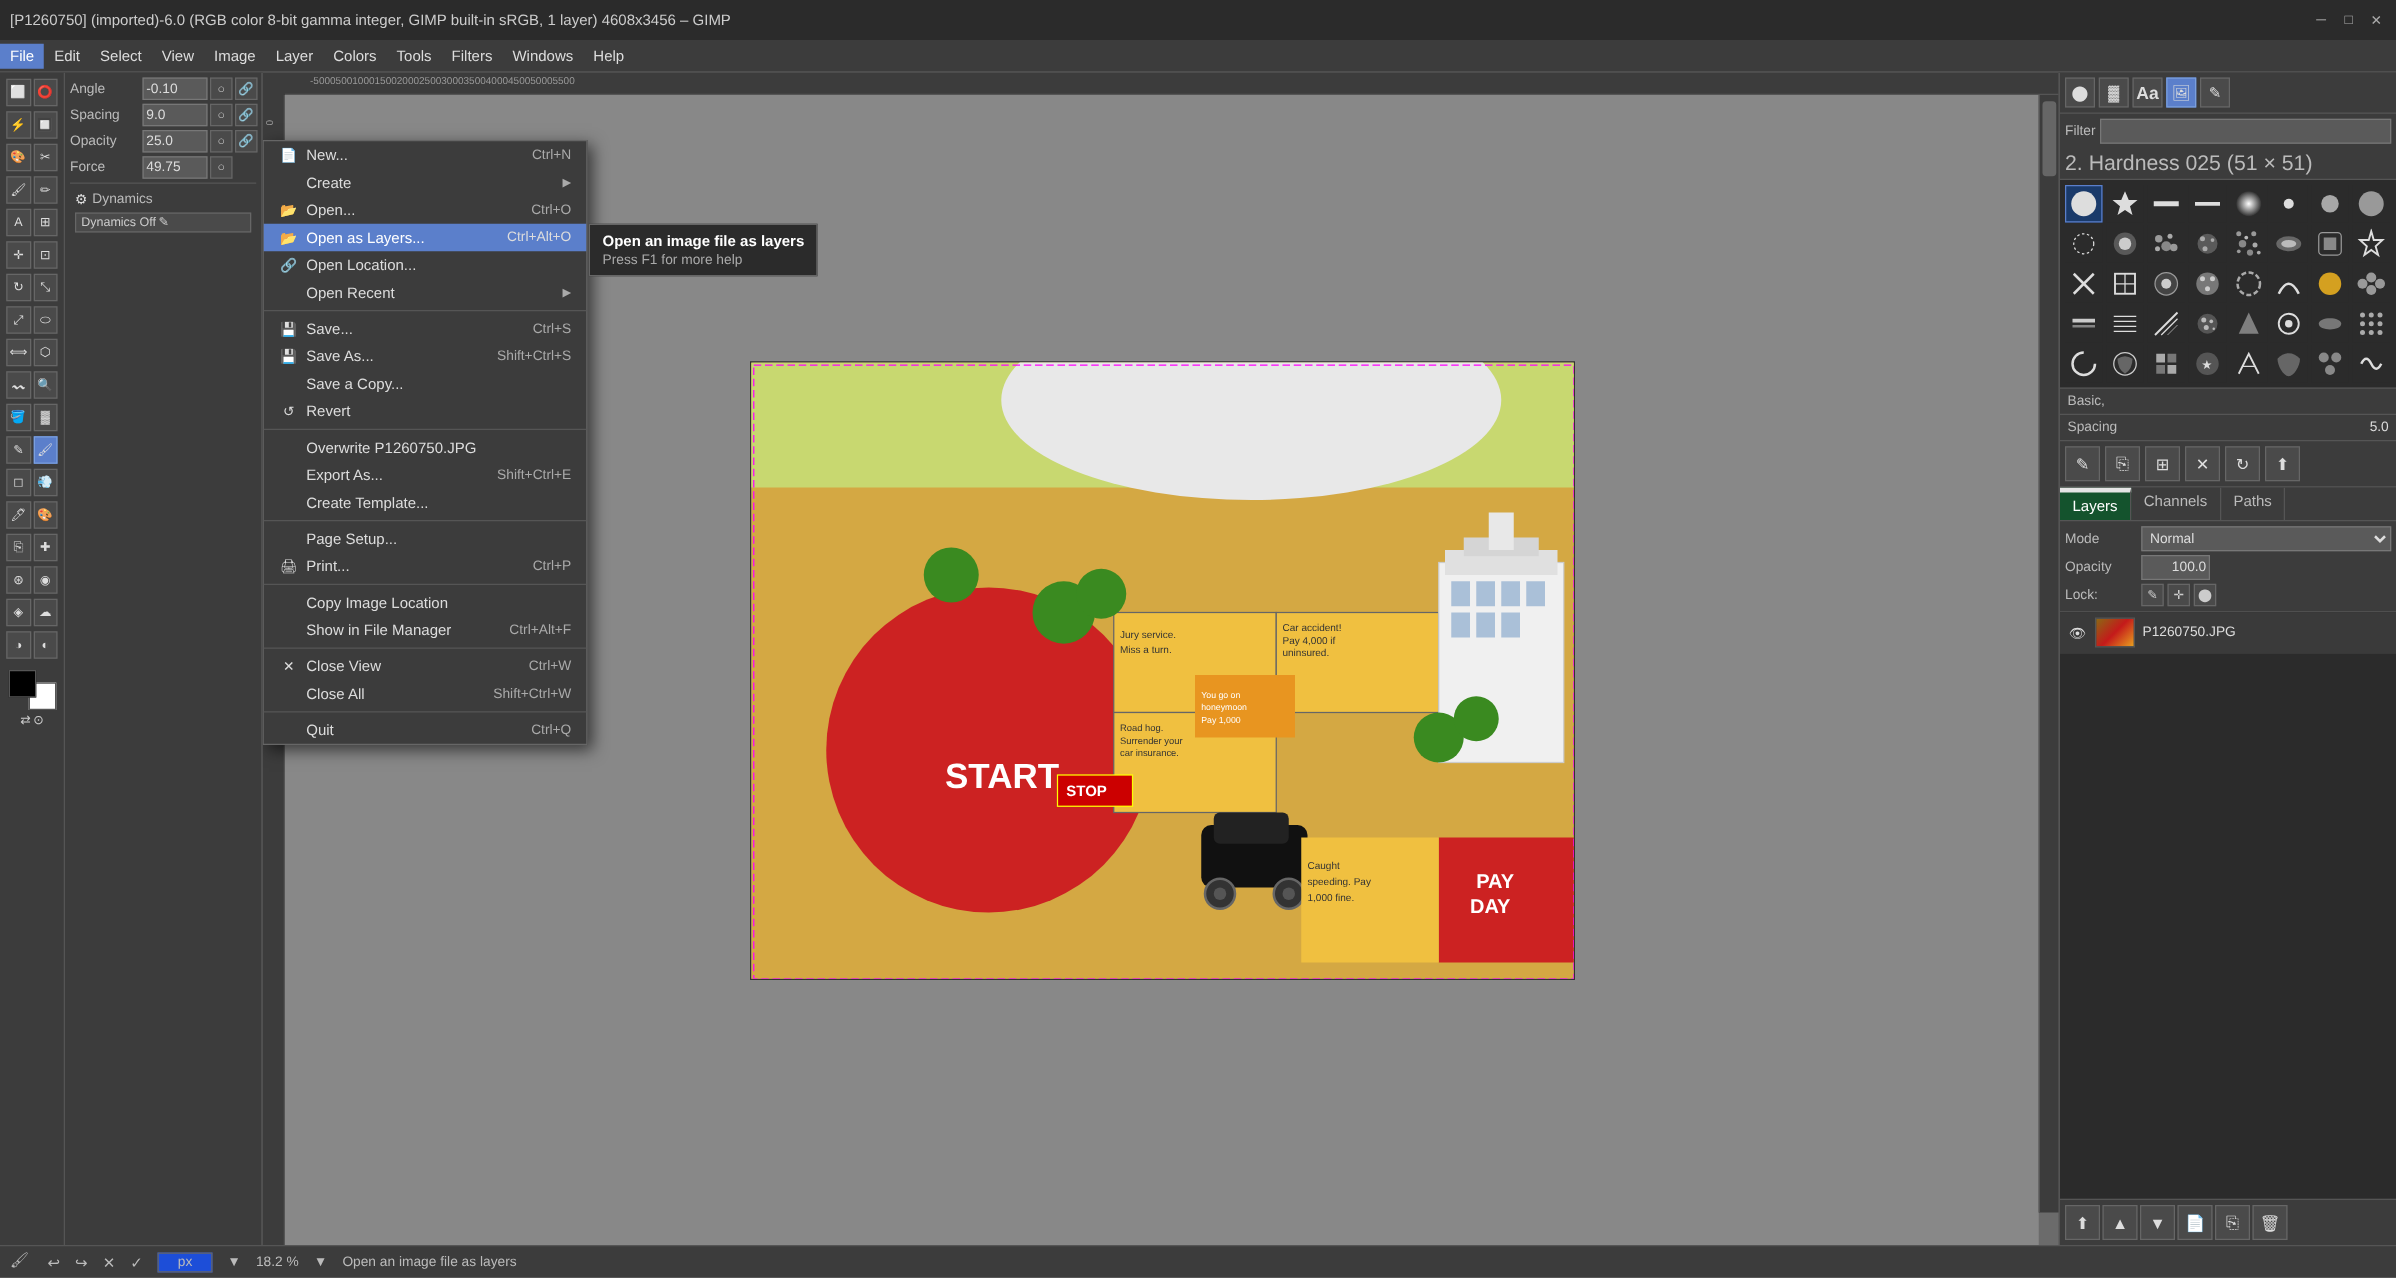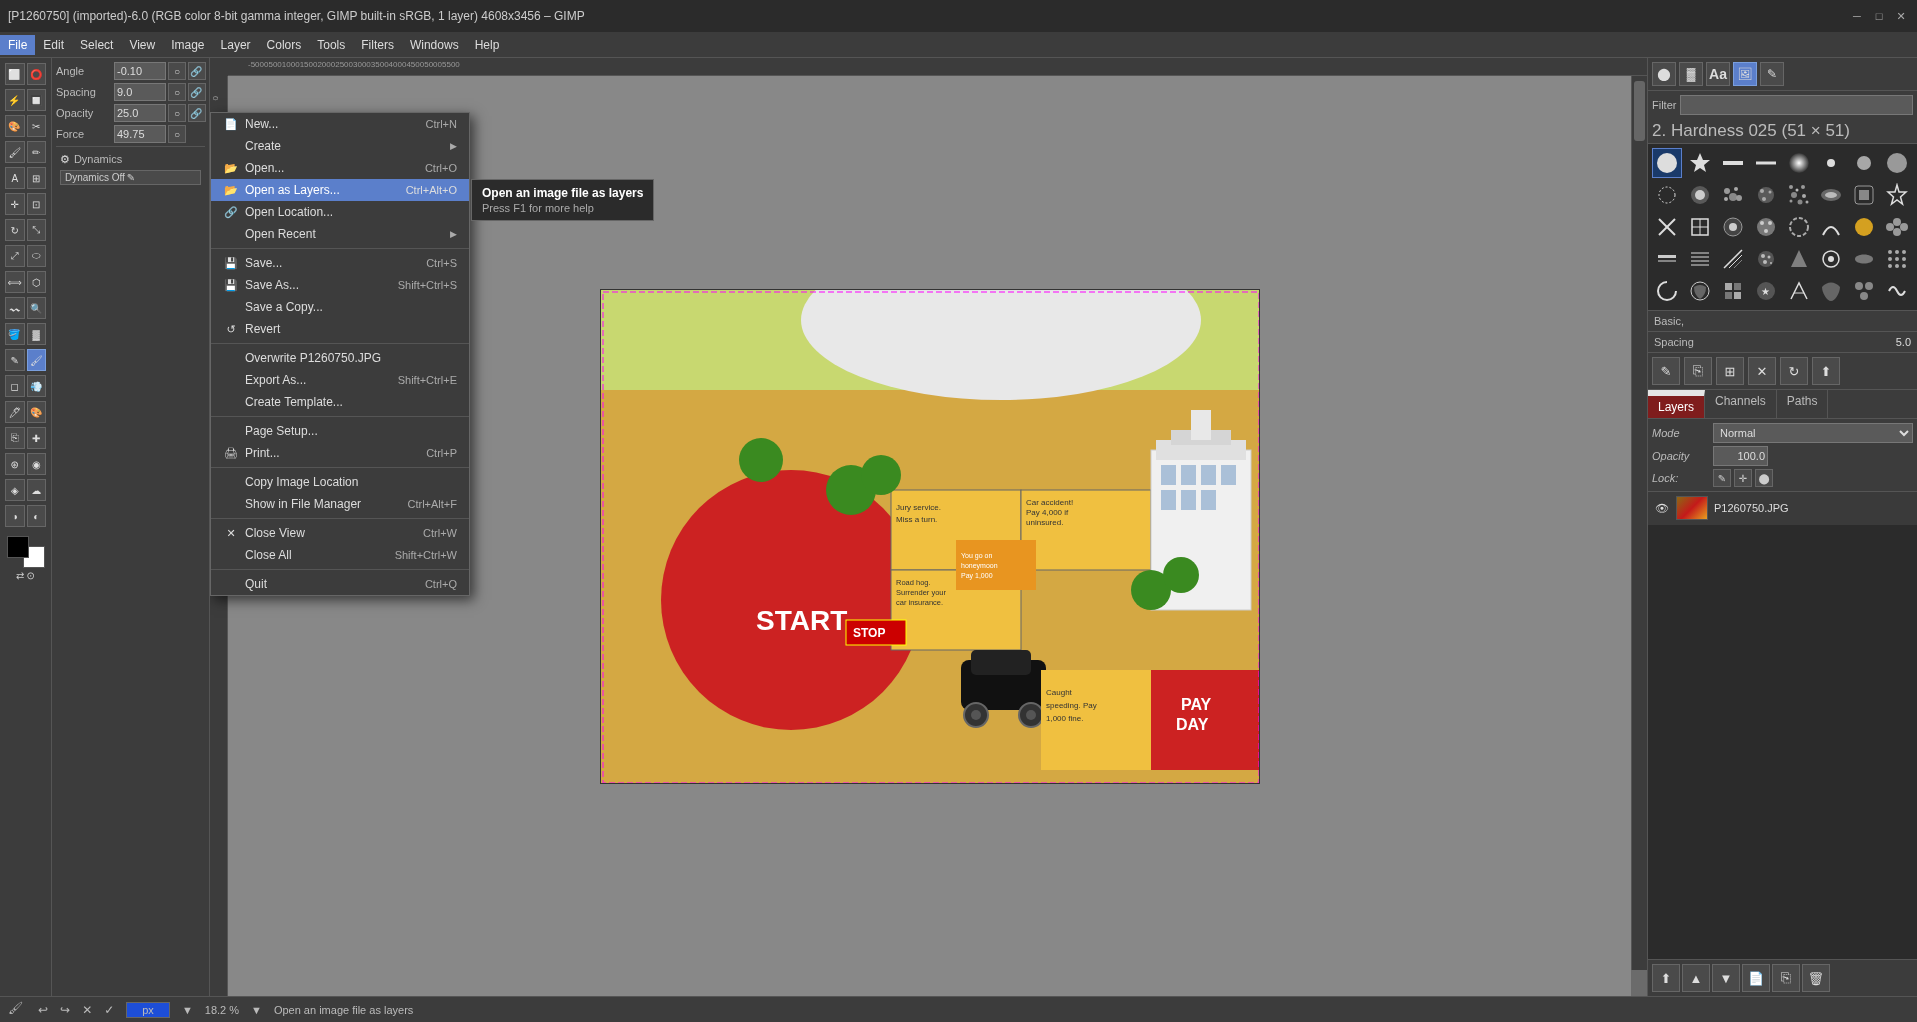--- a/index.html
+++ b/index.html
@@ -417,43 +417,42 @@
       background: #3c3c3c;
     }
     .panel-tab {
       padding: 4px 10px;
       font-size: 12px;
       cursor: pointer;
       color: #bbb;
       border-right: 1px solid #555;
     }
     .panel-tab.active {
-      background: #7f1d1d;
+      background: #14532d;
       color: #fff;
-      border-top: 6px solid #e5e5e5;
+      border-top: 4px solid #e5e5e5;
     }
 
     
     .layer-options {
       padding: 4px;
       display: flex;
       flex-direction: column;
       gap: 3px;
       border-bottom: 1px solid #555;
     }
     .layer-option-row {
       display: flex;
       align-items: center;
       gap: 6px;
       font-size: 11px;
     }
     .layer-option-label {
       width: 55px;
       color: #bbb;
-      font-style: italic;
     }
     .layer-select {
       flex: 1;
       background: #5a5a5a;
       border: 1px solid #777;
       color: #ddd;
       font-size: 11px;
       height: 20px;
       padding: 0 2px;
     }

